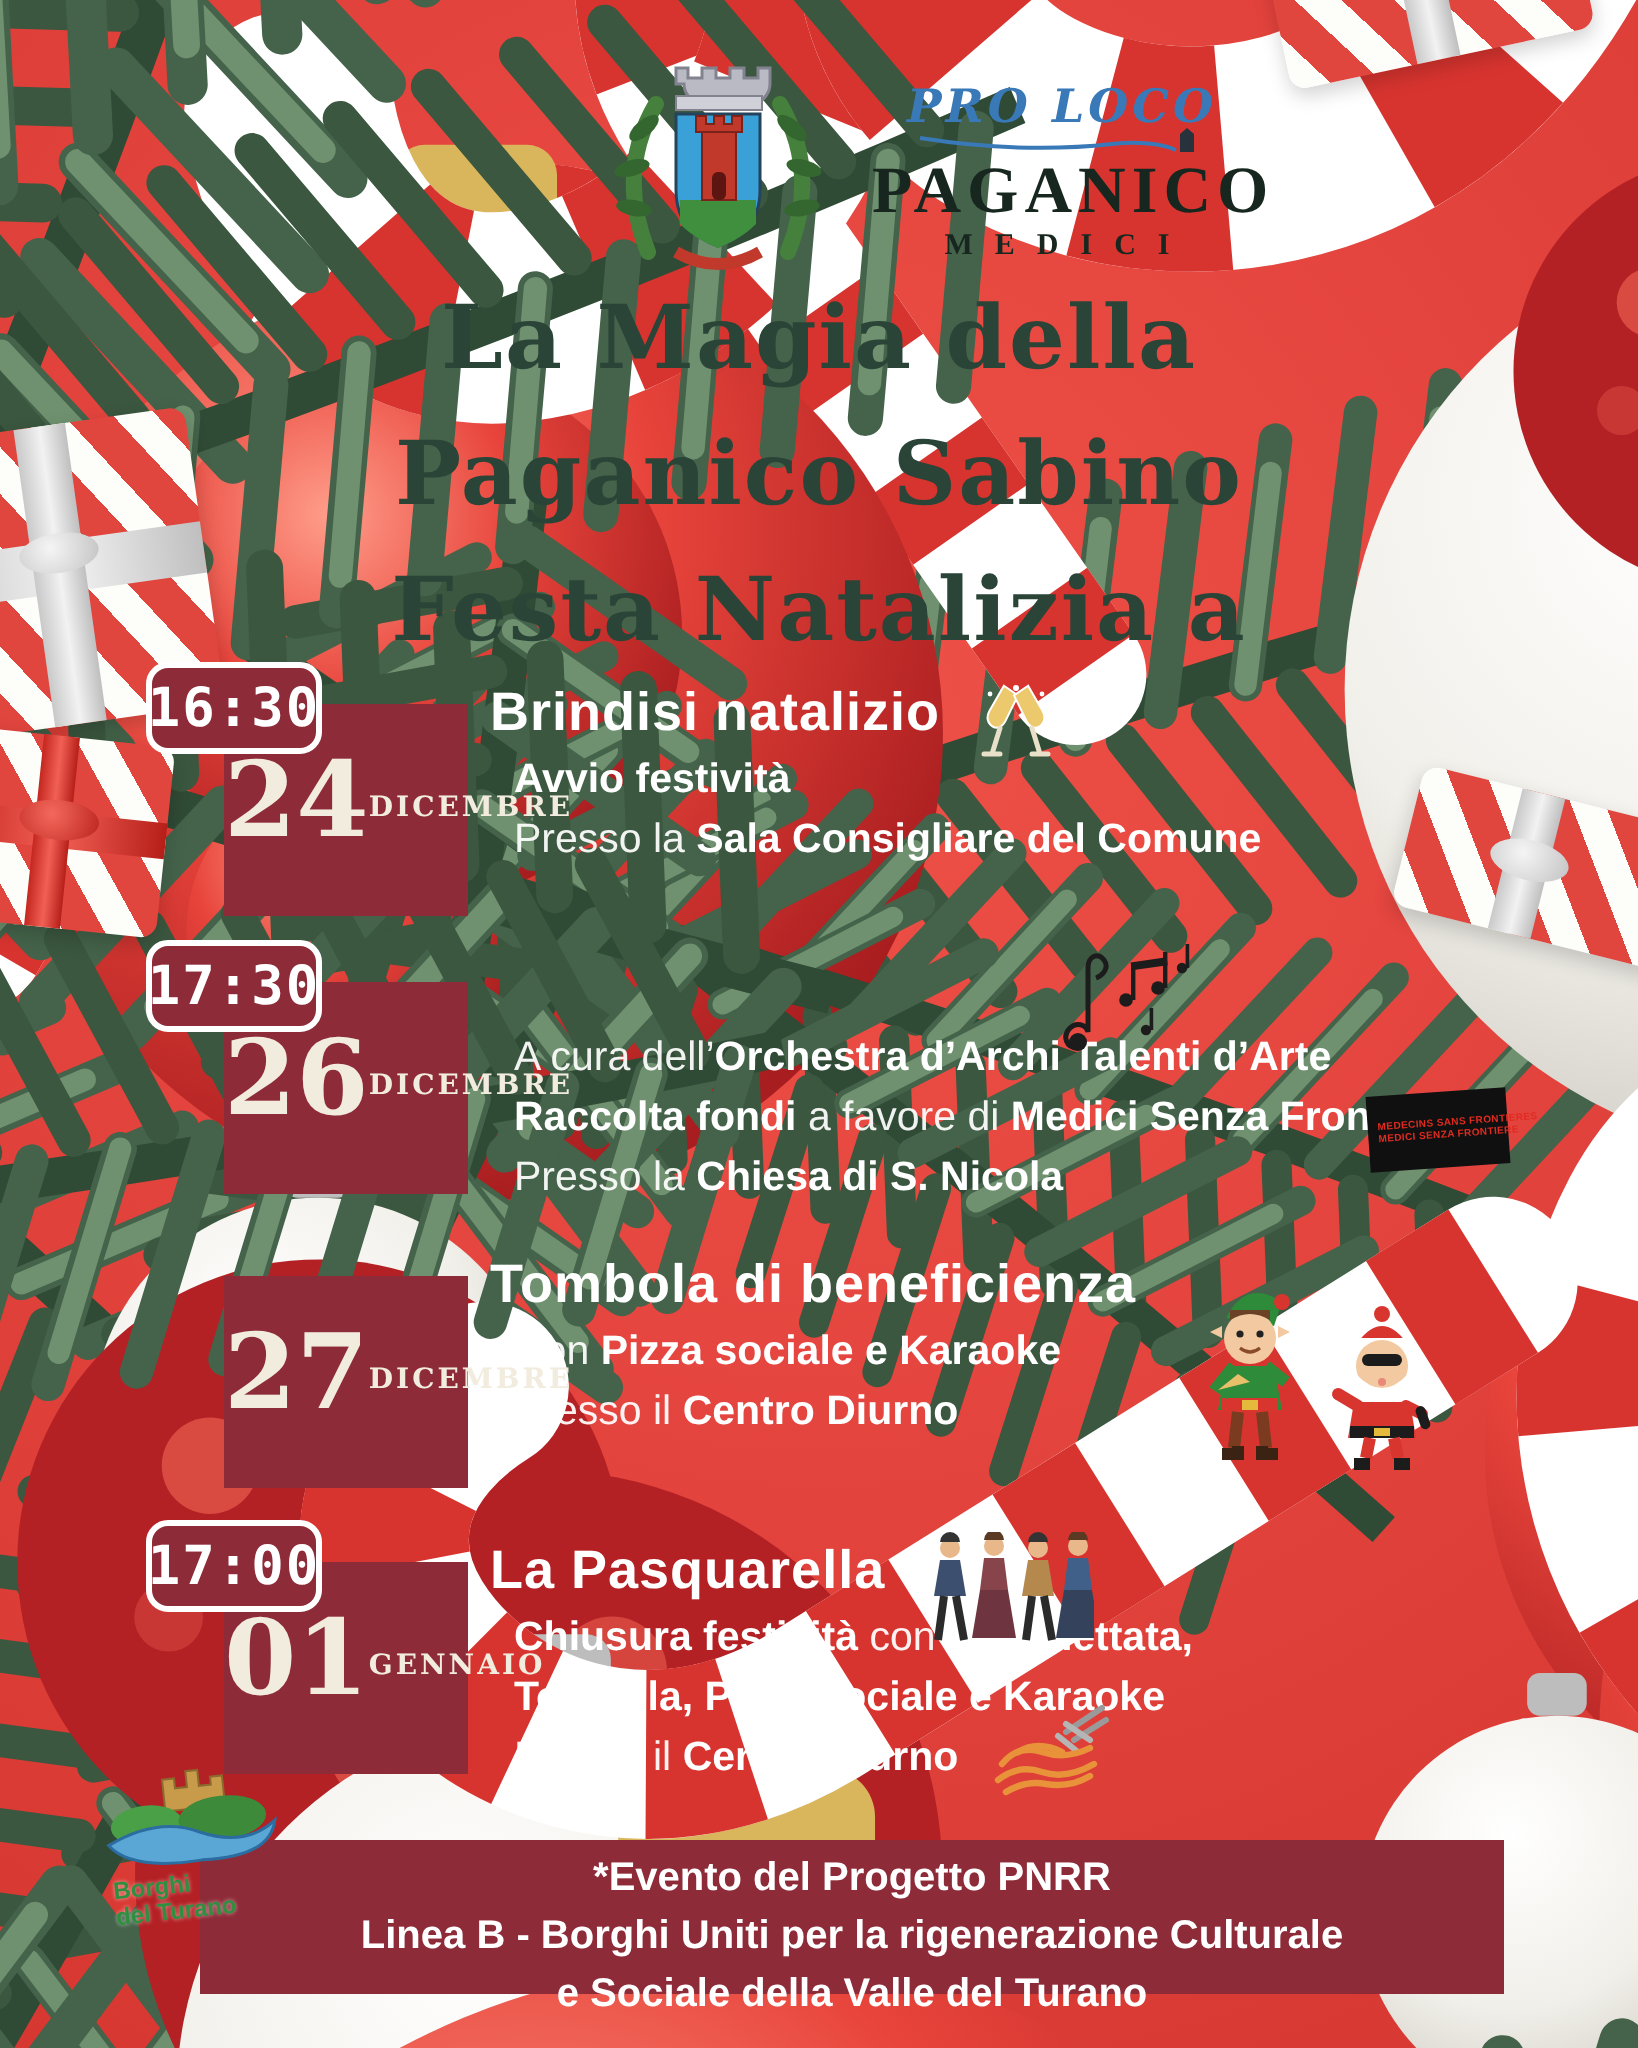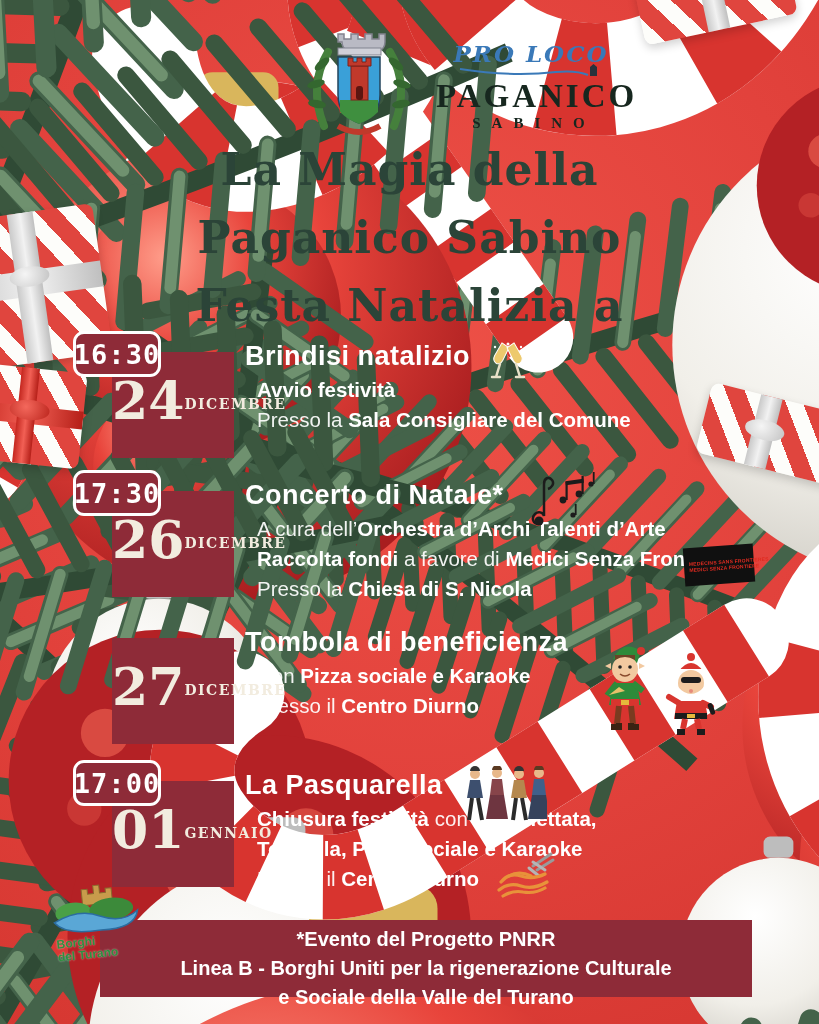--- a/index.html
+++ b/index.html
@@ -209,21 +209,21 @@
   </svg>
 
   <div class="proloco">
     <div class="proloco-top">PRO LOCO</div>
     <svg class="proloco-swoosh" width="150" height="16" viewBox="0 0 150 16">
       <path d="M4,6 Q55,14 100,9 Q120,7 132,12" stroke="#3a79b8" stroke-width="2" fill="none"></path>
       <rect x="134" y="4" width="7" height="9" fill="#28323c"></rect>
       <path d="M134,4 l3.5,-3 3.5,3 z" fill="#28323c"></path>
     </svg>
     <div class="proloco-name">PAGANICO</div>
-    <div class="proloco-sub">SABINO</div>
+    <div class="proloco-sub">MEDICI</div>
   </div>
 
   <div class="main-title">
     <div>La Magia della</div>
     <div>Paganico Sabino</div>
     <div>Festa Natalizia a</div>
   </div>
 
   <div class="event-row" style="top:331px;">
     <div class="clock">16:30</div>
@@ -245,21 +245,20 @@
     <div class="ev-line l1"><span class="seg b">Avvio festività</span></div>
     <div class="ev-line l2"><span class="seg">Presso la </span><span class="seg b">Sala Consigliare del Comune</span></div>
   </div>
 
   <div class="event-row" style="top:470px;">
     <div class="clock">17:30</div>
     <div class="datebox">
       <div class="day">26</div>
       <div class="month">DICEMBRE</div>
     </div>
-    <div class="ev-title">Concerto di Natale*</div>
     <svg class="ev-icon" style="left:452px;top:0px;" width="72" height="60" viewBox="0 0 72 60">
       <path d="M14,54 C8,54 6,48 10,44 C13,41 18,42 19,46 L19,14 C19,8 24,6 27,10 C30,14 26,18 23,19" stroke="#1c1c1c" stroke-width="2.5" fill="none"></path>
       <circle cx="14" cy="51" r="4.5" fill="#1c1c1c"></circle>
       <g fill="#1c1c1c">
         <circle cx="38" cy="30" r="3.4"></circle>
           <rect x="40.5" y="12" width="2.2" height="18"></rect>
         <circle cx="54" cy="24" r="3.4"></circle>
           <rect x="56.5" y="6" width="2.2" height="18"></rect>
         <rect x="40.5" y="10" width="18.2" height="4" transform="rotate(-8 49 12)"></rect>
         <circle cx="66" cy="14" r="2.6"></circle>

